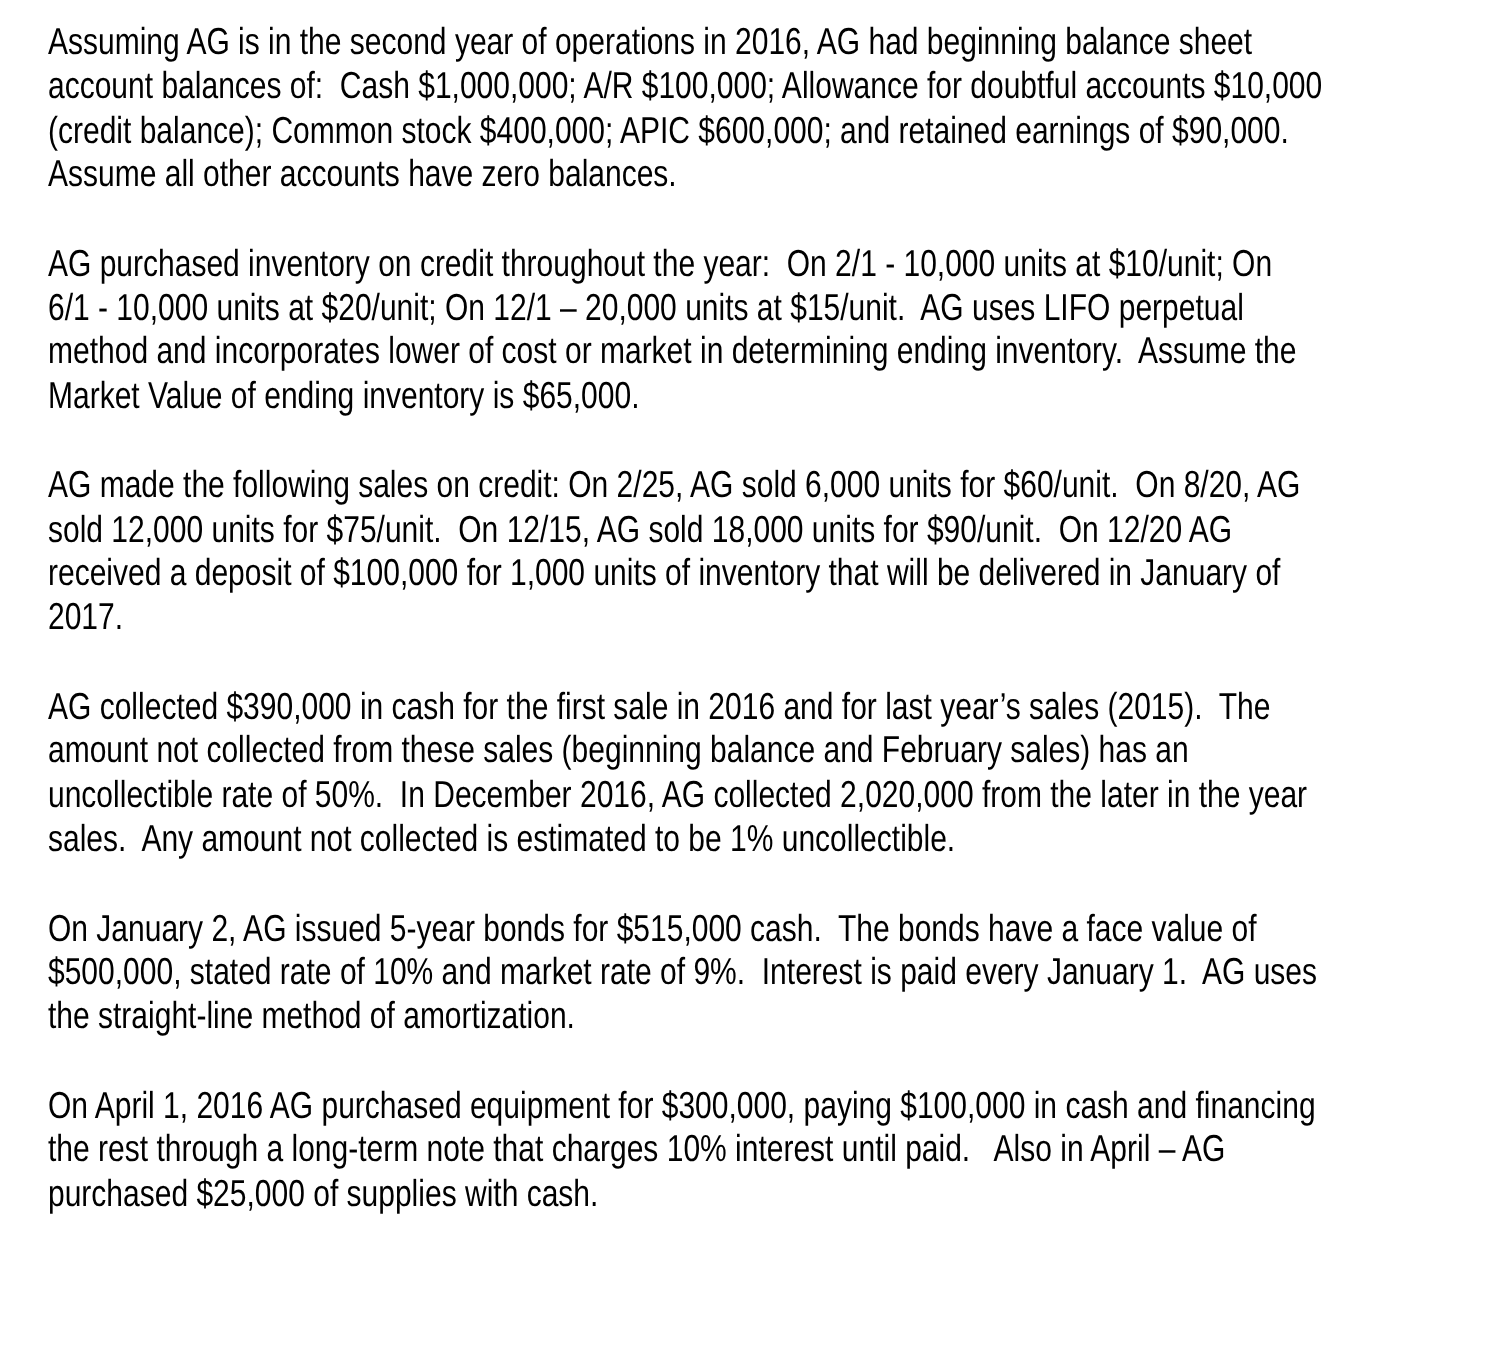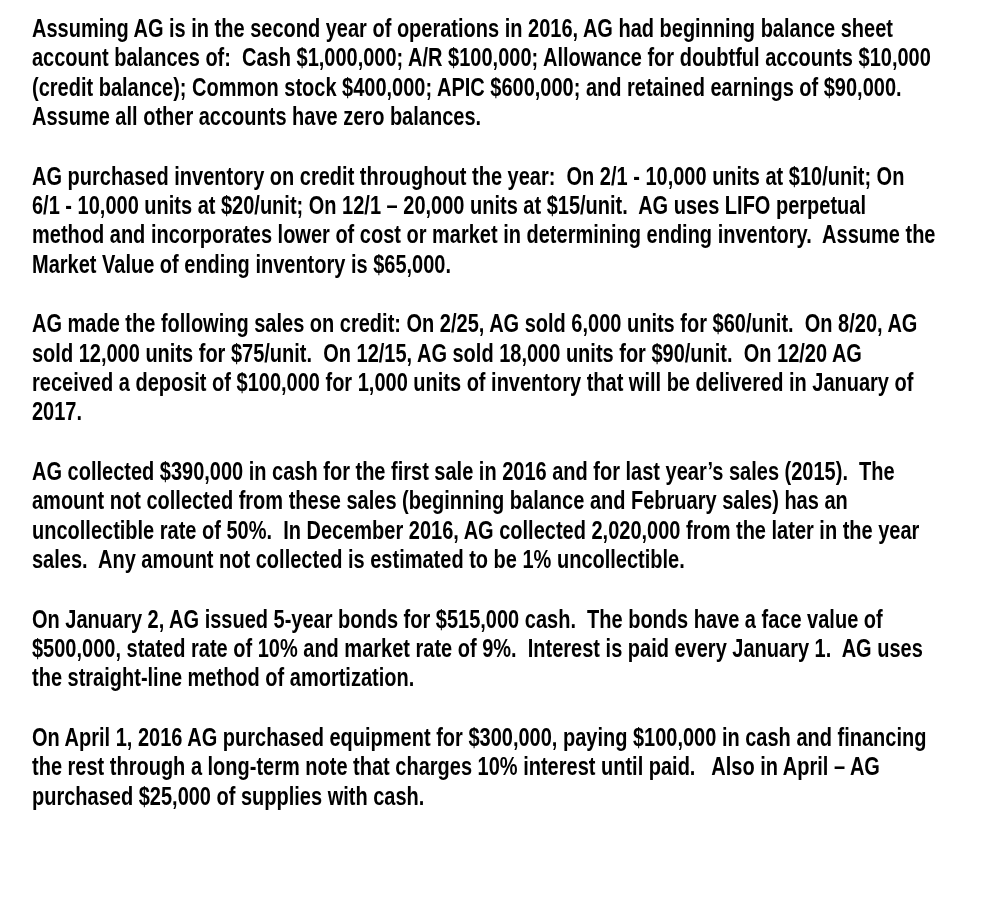--- a/index.html
+++ b/index.html
@@ -10,21 +10,20 @@
   body {
     width: 998px;
     height: 898px;
     overflow: hidden;
   }
   .page {
     width: 998px;
     height: 898px;
     background: #ffffff;
     position: relative;
-    font-weight: bold;
   }
   .doc {
     font-family: "Liberation Sans", sans-serif;
     font-size: 25px;
     line-height: 29.4px;
     color: #000000;
     transform: scaleX(0.8);
     transform-origin: 0 0;
     width: 1248px;
     padding: 14px 0 0 40px;

